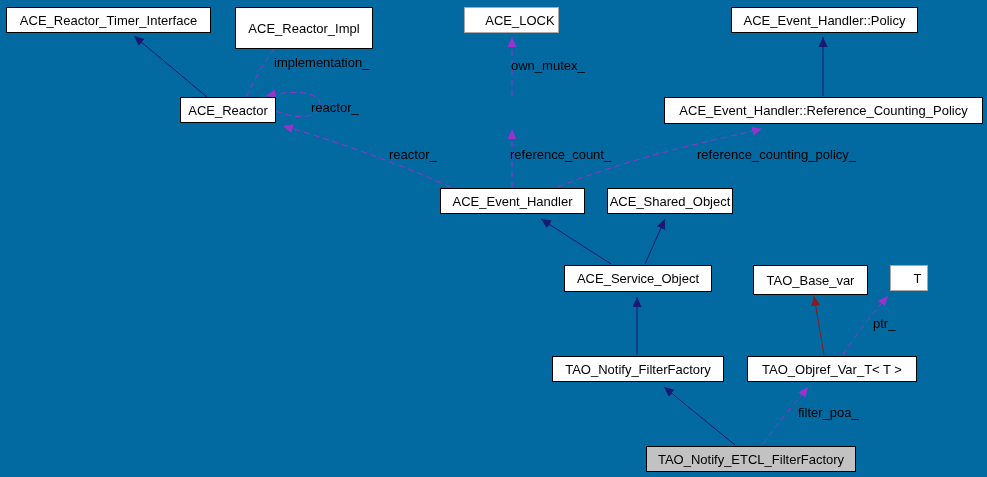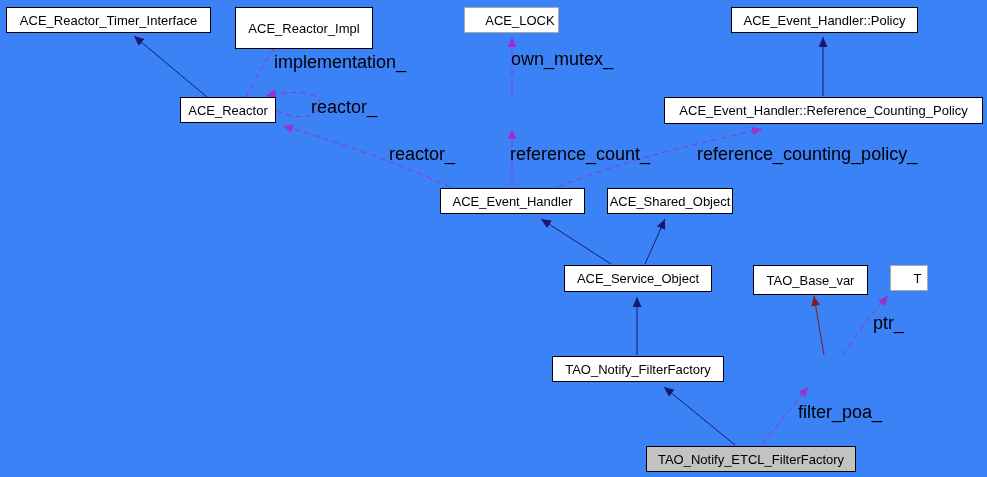--- a/index.html
+++ b/index.html
@@ -4,21 +4,21 @@
 <style>
   html, body {
     margin: 0;
     padding: 0;
     background: #ffffff;
   }
   #canvas {
     position: relative;
     width: 987px;
     height: 477px;
-    background: #3b82f6;
+    background: #0369a1;
     font-family: "Liberation Sans", sans-serif;
     overflow: hidden;
   }
   #edges {
     position: absolute;
     left: 0;
     top: 0;
     width: 987px;
     height: 477px;
   }
@@ -46,21 +46,21 @@
     border-color: #a9a9a9;
     cursor: default;
     padding-left: 17px;
   }
   .node.current {
     background: #c2c2c2;
     cursor: default;
   }
   .edge-label {
     position: absolute;
-    font-size: 18px;
+    font-size: 13px;
     color: #000000;
     white-space: nowrap;
     line-height: 15px;
   }
 </style>
 </head>
 <body>
 
 <div id="canvas">
 
@@ -103,25 +103,26 @@
   <div class="node" style="left:664px;top:97px;width:319px;height:27px">ACE_Event_Handler::Reference_Counting_Policy</div>
 
   <div class="node" style="left:440px;top:188px;width:145px;height:26px">ACE_Event_Handler</div>
   <div class="node" style="left:607px;top:188px;width:126px;height:26px">ACE_Shared_Object</div>
 
   <div class="node" style="left:564px;top:265px;width:148px;height:27px">ACE_Service_Object</div>
   <div class="node" style="left:753px;top:265px;width:115px;height:30px">TAO_Base_var</div>
   <div class="node template" style="left:890px;top:265px;width:38px;height:26px">T</div>
 
   <div class="node" style="left:552px;top:356px;width:172px;height:26px">TAO_Notify_FilterFactory</div>
+  <div class="node" style="left:747px;top:356px;width:170px;height:26px">TAO_Objref_Var_T&lt; T &gt;</div>
 
   <div class="node current" style="left:646px;top:446px;width:210px;height:26px">TAO_Notify_ETCL_FilterFactory</div>
 
   <div class="edge-label" style="left:274px;top:55px">implementation_</div>
-  <div class="edge-label" style="left:511px;top:52px">own_mutex_</div>
+  <div class="edge-label" style="left:511px;top:58px">own_mutex_</div>
   <div class="edge-label" style="left:311px;top:100px">reactor_</div>
   <div class="edge-label" style="left:389px;top:147px">reactor_</div>
   <div class="edge-label" style="left:510px;top:147px">reference_count_</div>
   <div class="edge-label" style="left:697px;top:147px">reference_counting_policy_</div>
   <div class="edge-label" style="left:873px;top:316px">ptr_</div>
   <div class="edge-label" style="left:798px;top:405px">filter_poa_</div>
 
 </div>
 
 </body></html>

